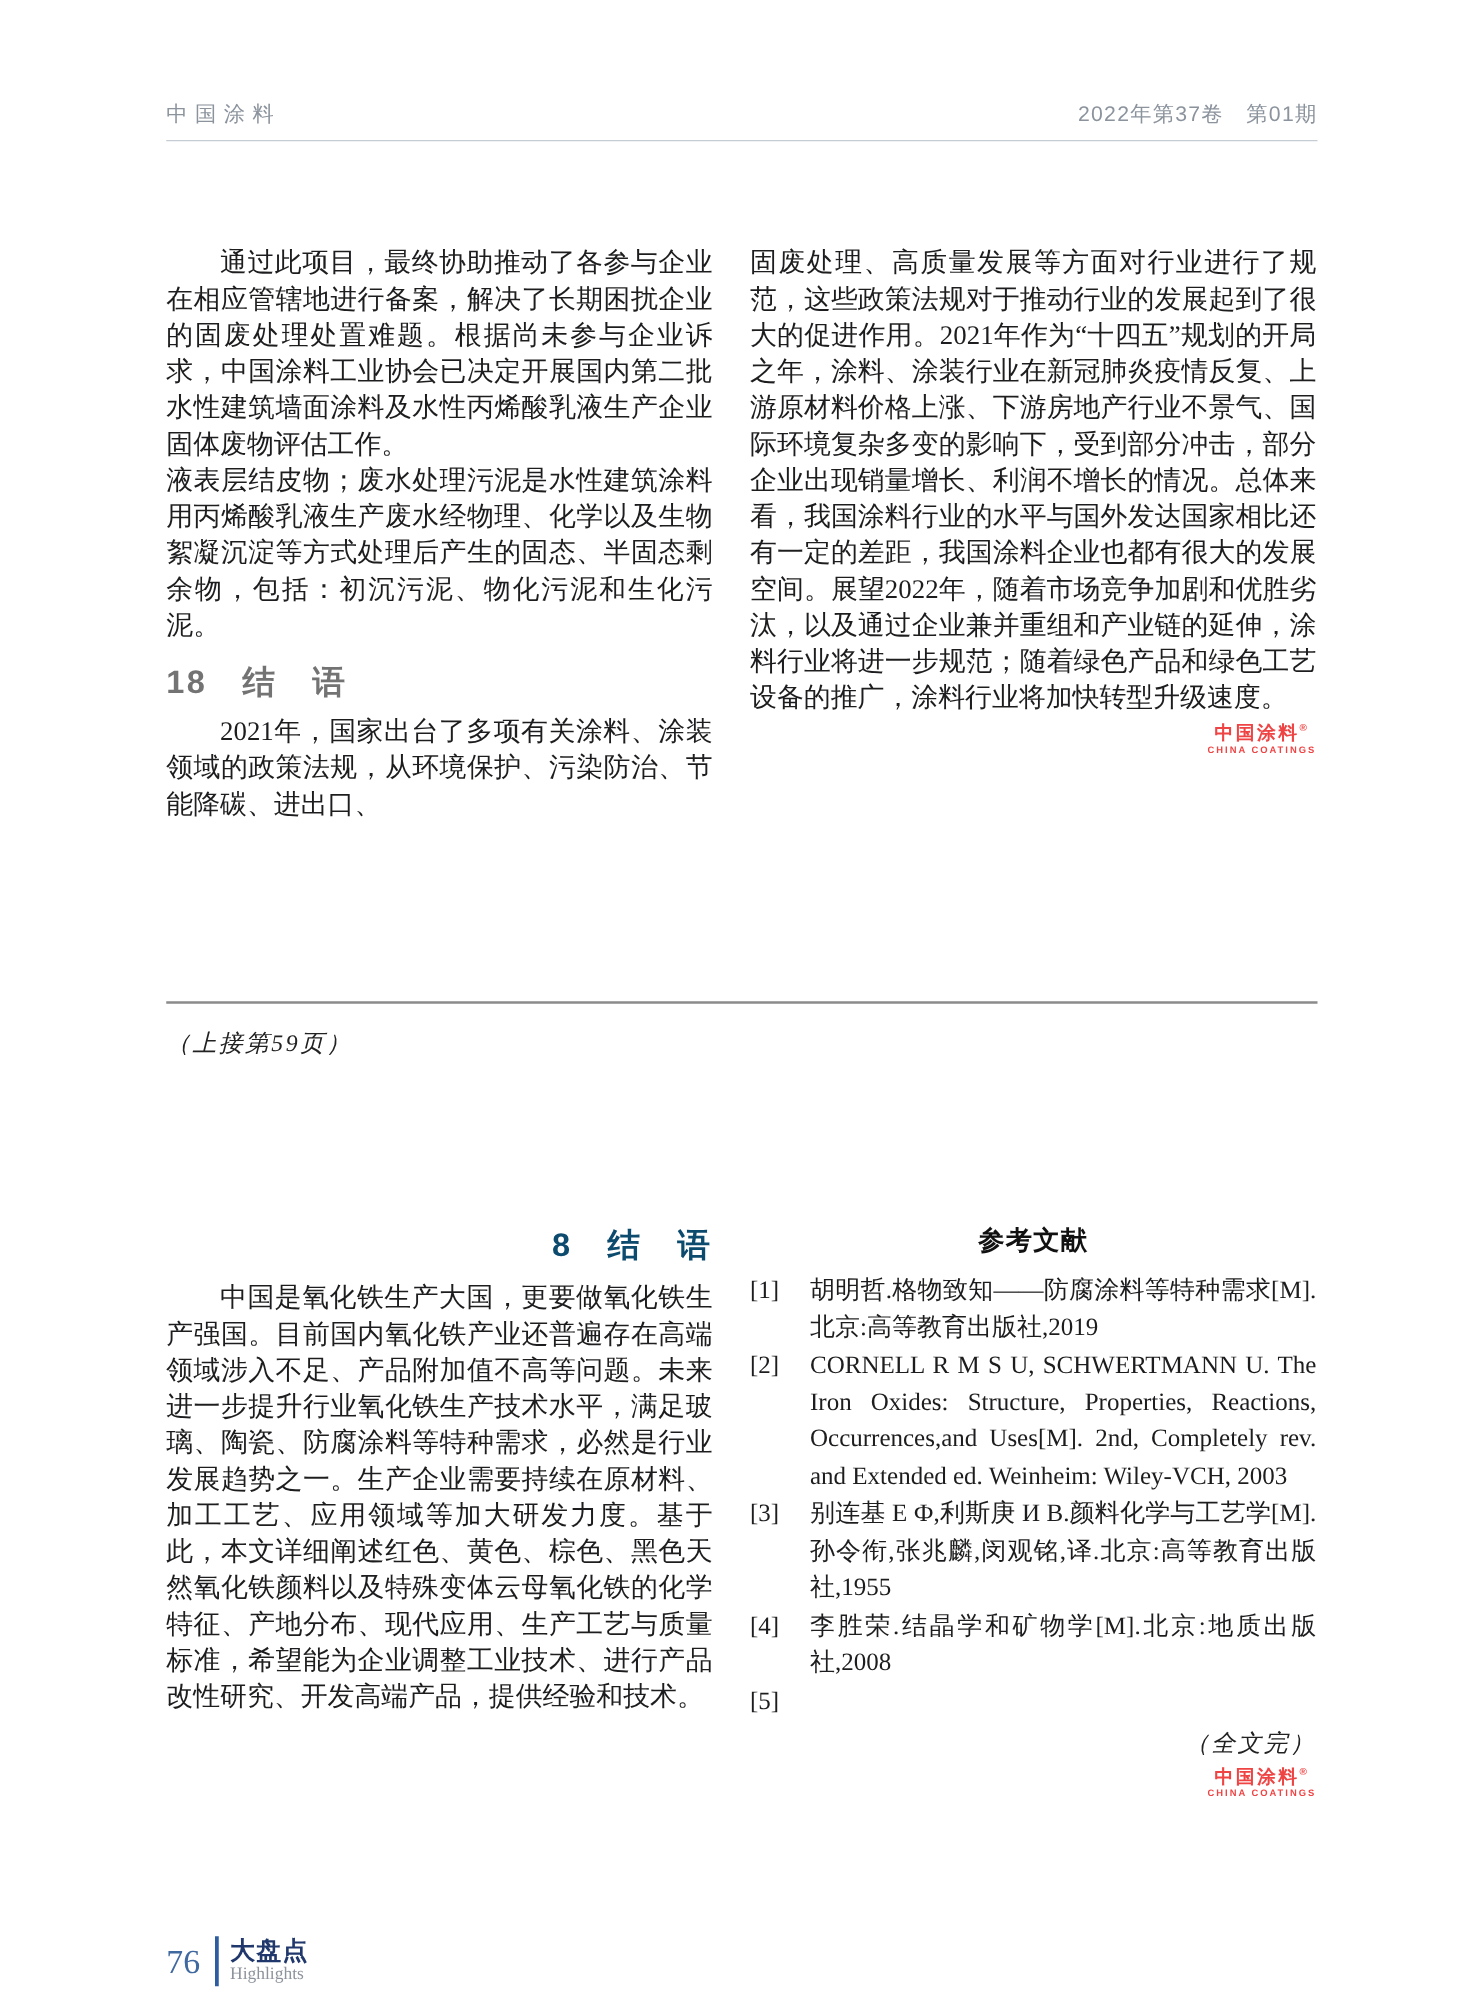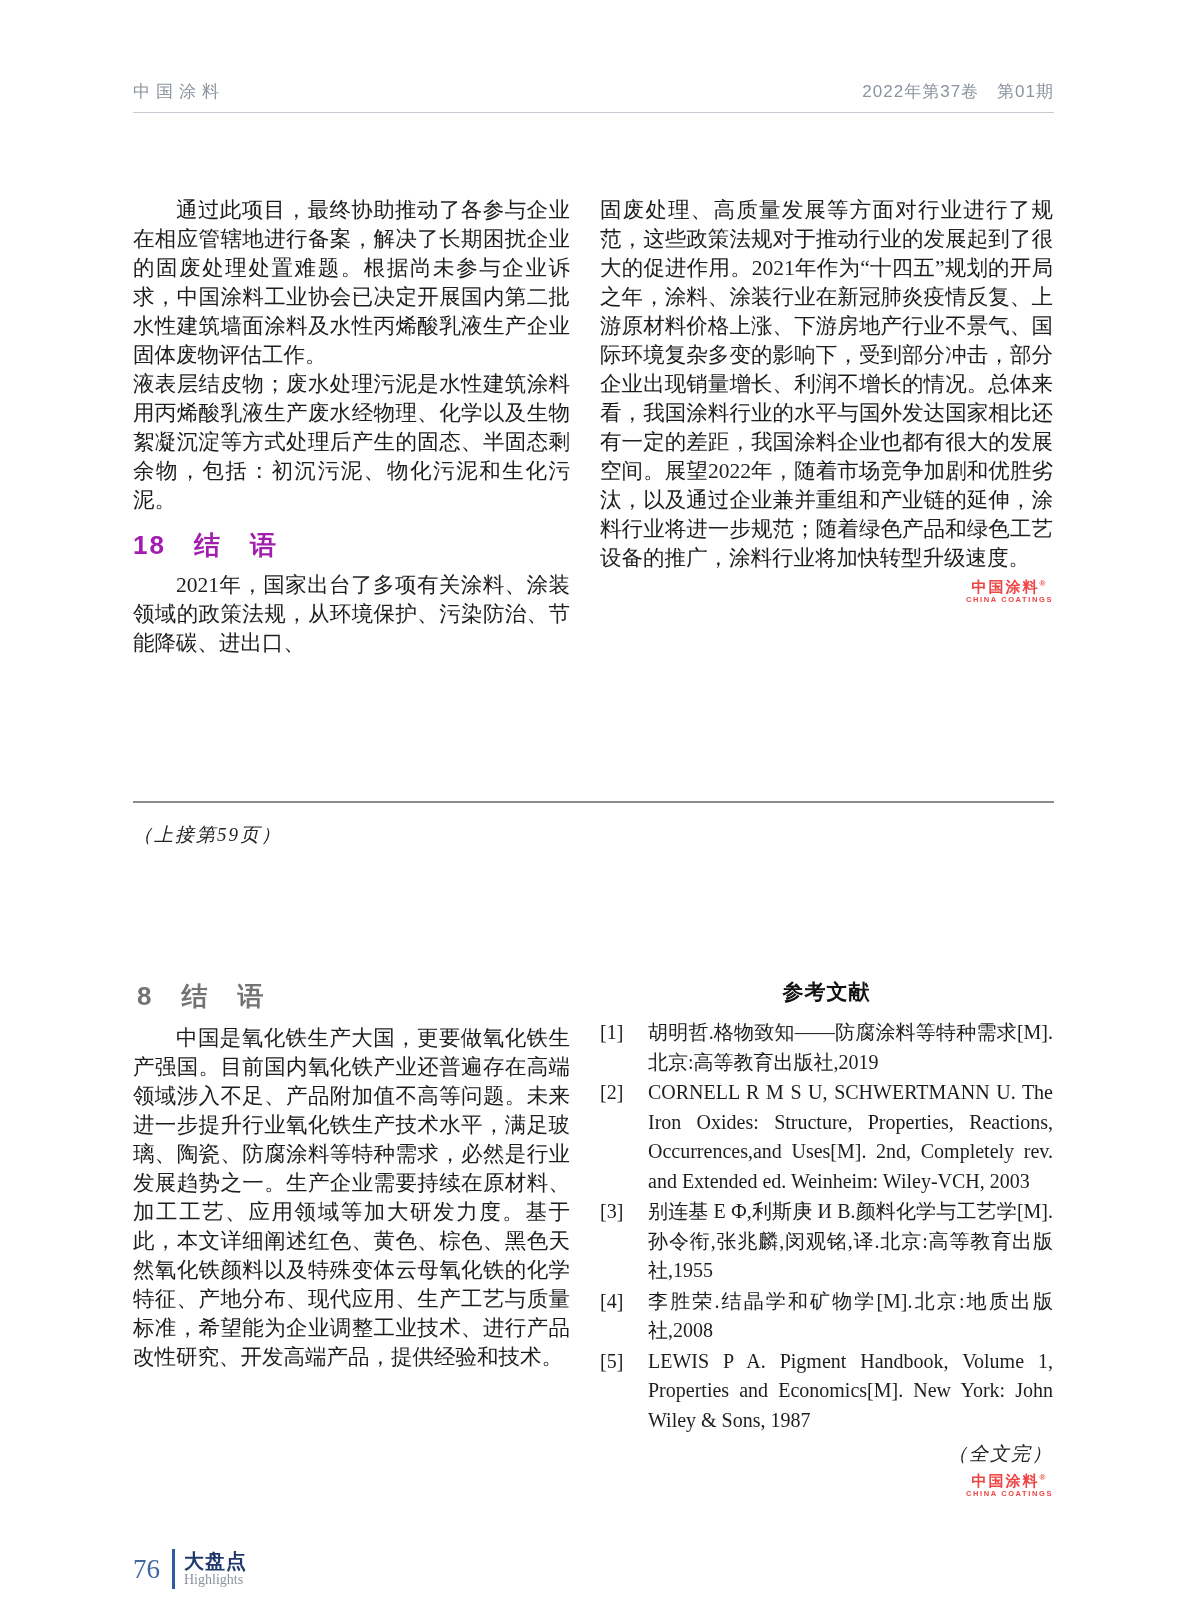--- a/index.html
+++ b/index.html
@@ -49,22 +49,22 @@
   .para { text-indent: 2em; }
   .para-flush { text-indent: 0; }
 
   .heading {
     font-family: "Liberation Sans", "DejaVu Sans", sans-serif;
     font-weight: bold;
     font-size: 26px;
     line-height: 32px;
     letter-spacing: 2px;
   }
-  .heading-teal  { color: #a21caf; margin: 14px 0 10px 0; }
-  .heading-steel { color: #737373; margin: 2px 0 12px 4px; }
+  .heading-teal  { color: #737373; margin: 14px 0 10px 0; }
+  .heading-steel { color: #0c4a6e; margin: 2px 0 12px 15px; text-align: right; }
 
   
   .divider {
     position: absolute;
     top: 801px; left: 133px; width: 921px;
     border-top: 2px solid #8b8b8b;
   }
   .continuation {
     position: absolute;
     top: 822px; left: 133px;
@@ -197,21 +197,20 @@
       <div class="ref-item">
         <span class="ref-num">[3]</span>
         <span class="ref-text">别连基 Е Ф,利斯庚 И В.颜料化学与工艺学[M].孙令衔,张兆麟,闵观铭,译.北京:高等教育出版社,1955</span>
       </div>
       <div class="ref-item">
         <span class="ref-num">[4]</span>
         <span class="ref-text">李胜荣.结晶学和矿物学[M].北京:地质出版社,2008</span>
       </div>
       <div class="ref-item">
         <span class="ref-num">[5]</span>
-        <span class="ref-text">LEWIS P A. Pigment Handbook, Volume 1, Properties and Economics[M]. New York: John Wiley &amp; Sons, 1987</span>
       </div>
 
       <div class="end-note">（全文完）</div>
 
       <div class="logo-wrap">
         <div class="logo">
           <div class="logo-cn"><span>中国涂料</span><span class="logo-mark">®</span></div>
           <div class="logo-en">CHINA COATINGS</div>
         </div>
       </div>

